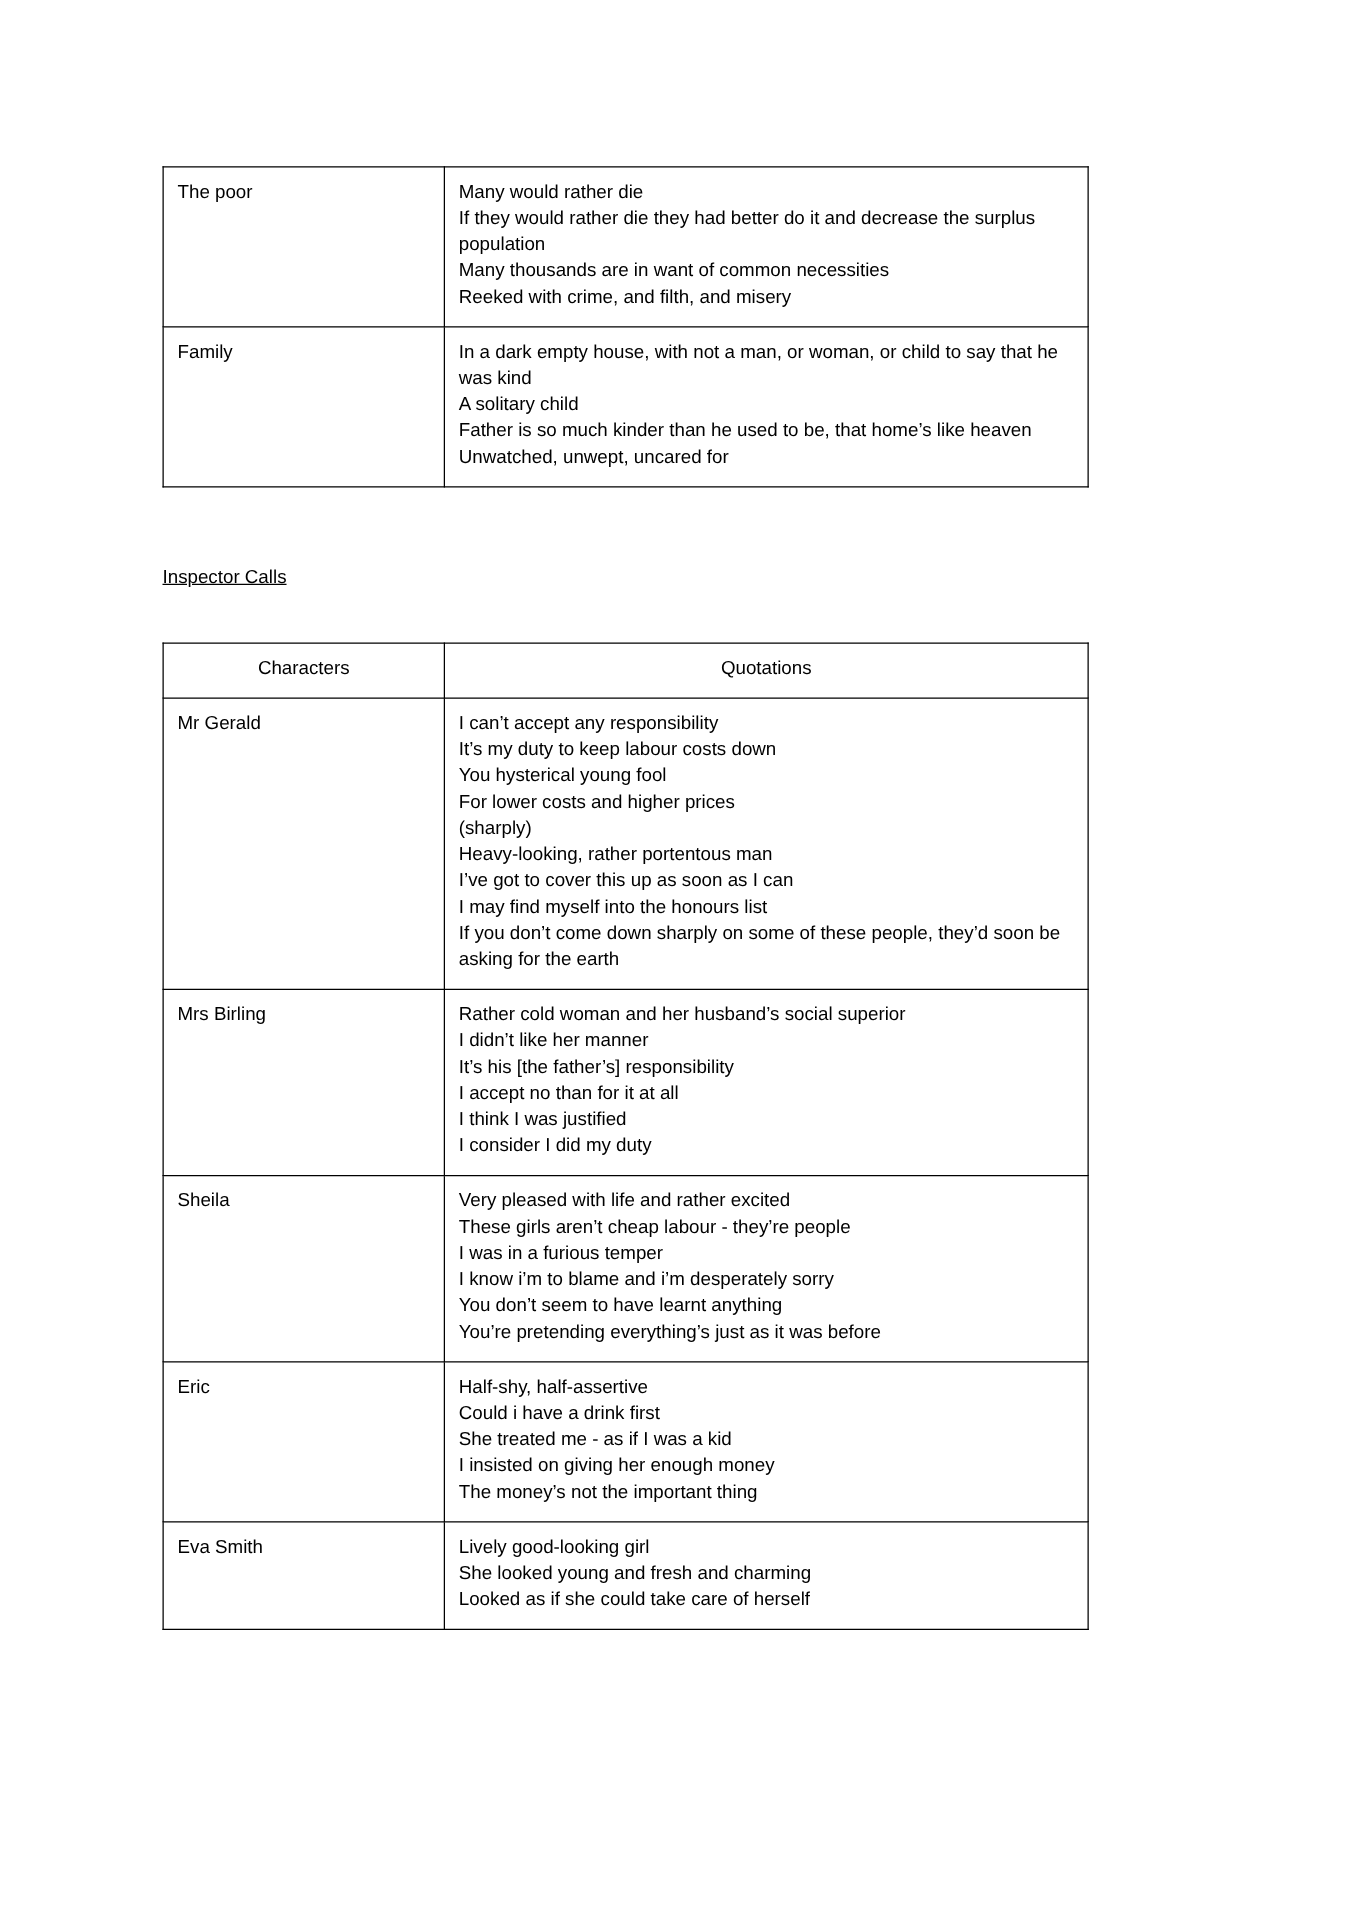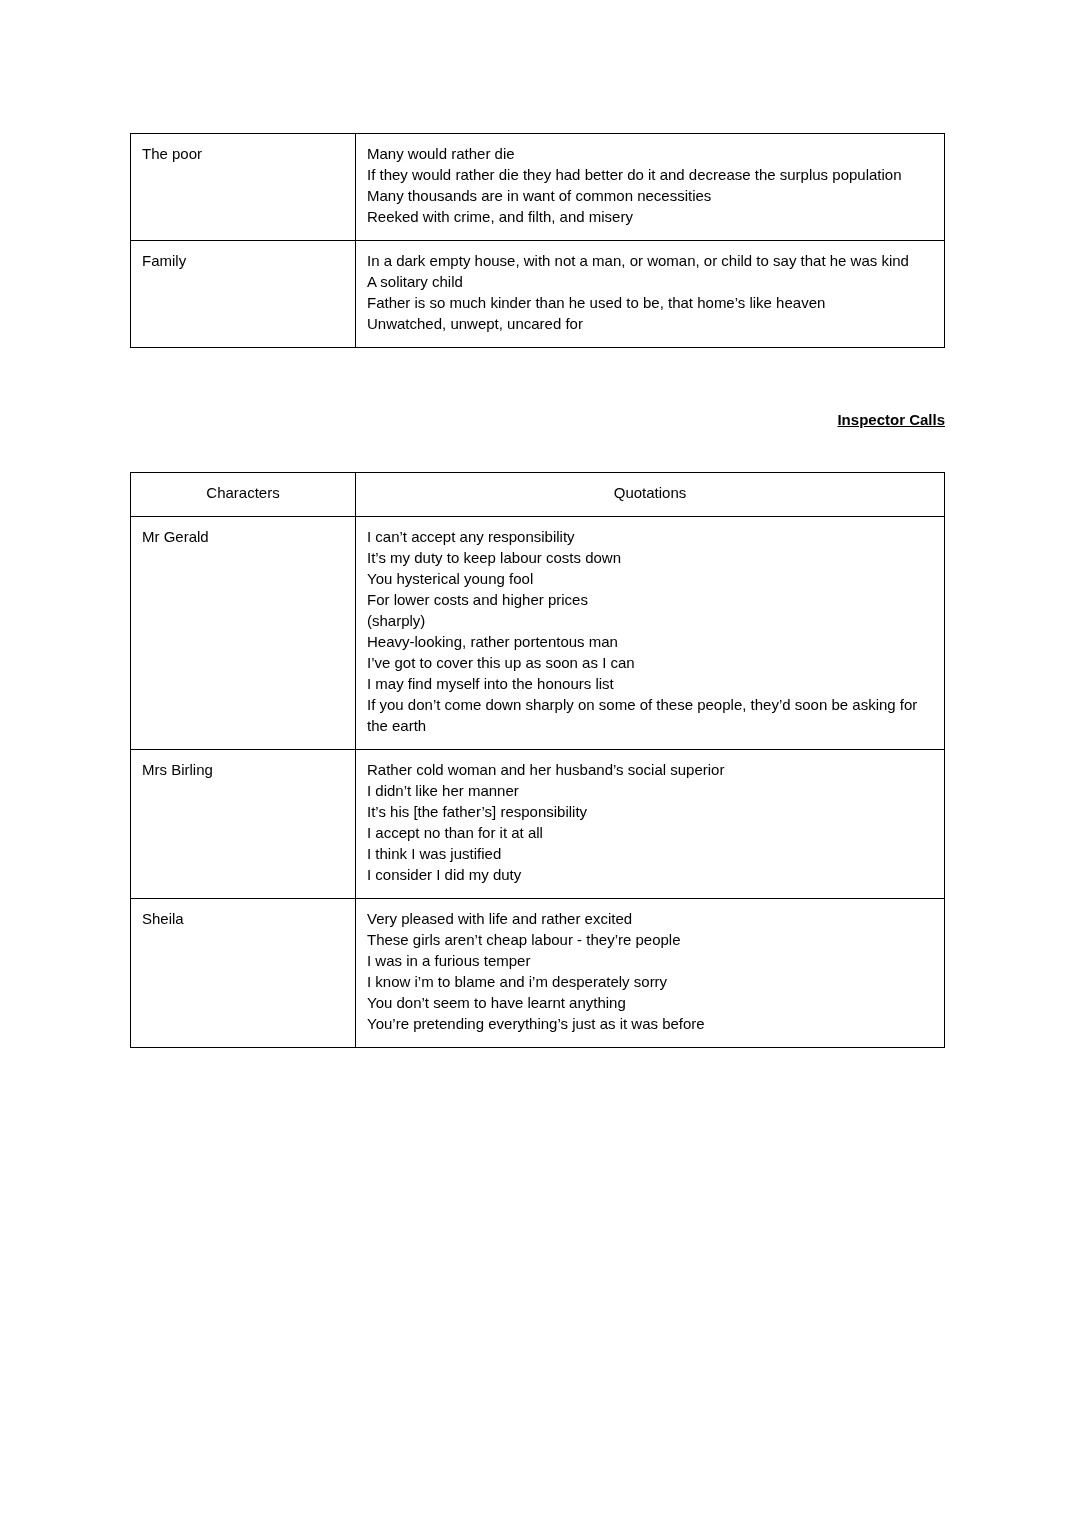--- a/index.html
+++ b/index.html
@@ -13,40 +13,40 @@
     box-sizing: border-box;
     padding: 133px 0 40px 130px;
     background: #ffffff;
     font-family: "Liberation Sans", sans-serif;
     font-size: 15px;
     line-height: 21px;
     color: #000000;
   }
   table.doc-table {
     border-collapse: collapse;
-    width: 815px;
+    width: 741px;
     table-layout: fixed;
   }
   table.doc-table td, table.doc-table th {
     border: 1.5px solid #000000;
     vertical-align: top;
     padding: 9px 11px 13px 11px;
     font-size: 15px;
     line-height: 21px;
   }
   .label-col { width: 225px; }
   th.header-cell {
     text-align: center;
     font-weight: normal;
     padding-bottom: 10px;
   }
   .section-heading {
     width: 815px;
-    text-align: right;
-    font-weight: bold;
+    text-align: left;
+    font-weight: normal;
     margin: 61px 0 42px 0;
   }
   .section-heading span { text-decoration: underline; }
   .quote-line { margin: 0; }
 </style>
 </head>
 <body>
 
 <div class="page">
 
@@ -122,16 +122,34 @@
           <td>Sheila</td>
           <td>
             <div class="quote-line">Very pleased with life and rather excited</div>
             <div class="quote-line">These girls aren’t cheap labour - they’re people</div>
             <div class="quote-line">I was in a furious temper</div>
             <div class="quote-line">I know i’m to blame and i’m desperately sorry</div>
             <div class="quote-line">You don’t seem to have learnt anything</div>
             <div class="quote-line">You’re pretending everything’s just as it was before</div>
           </td>
         </tr>
+        <tr>
+          <td>Eric</td>
+          <td>
+            <div class="quote-line">Half-shy, half-assertive</div>
+            <div class="quote-line">Could i have a drink first</div>
+            <div class="quote-line">She treated me - as if I was a kid</div>
+            <div class="quote-line">I insisted on giving her enough money</div>
+            <div class="quote-line">The money’s not the important thing</div>
+          </td>
+        </tr>
+        <tr>
+          <td>Eva Smith</td>
+          <td>
+            <div class="quote-line">Lively good-looking girl</div>
+            <div class="quote-line">She looked young and fresh and charming</div>
+            <div class="quote-line">Looked as if she could take care of herself</div>
+          </td>
+        </tr>
       </tbody>
   </table>
 
 </div>
 
 </body></html>

